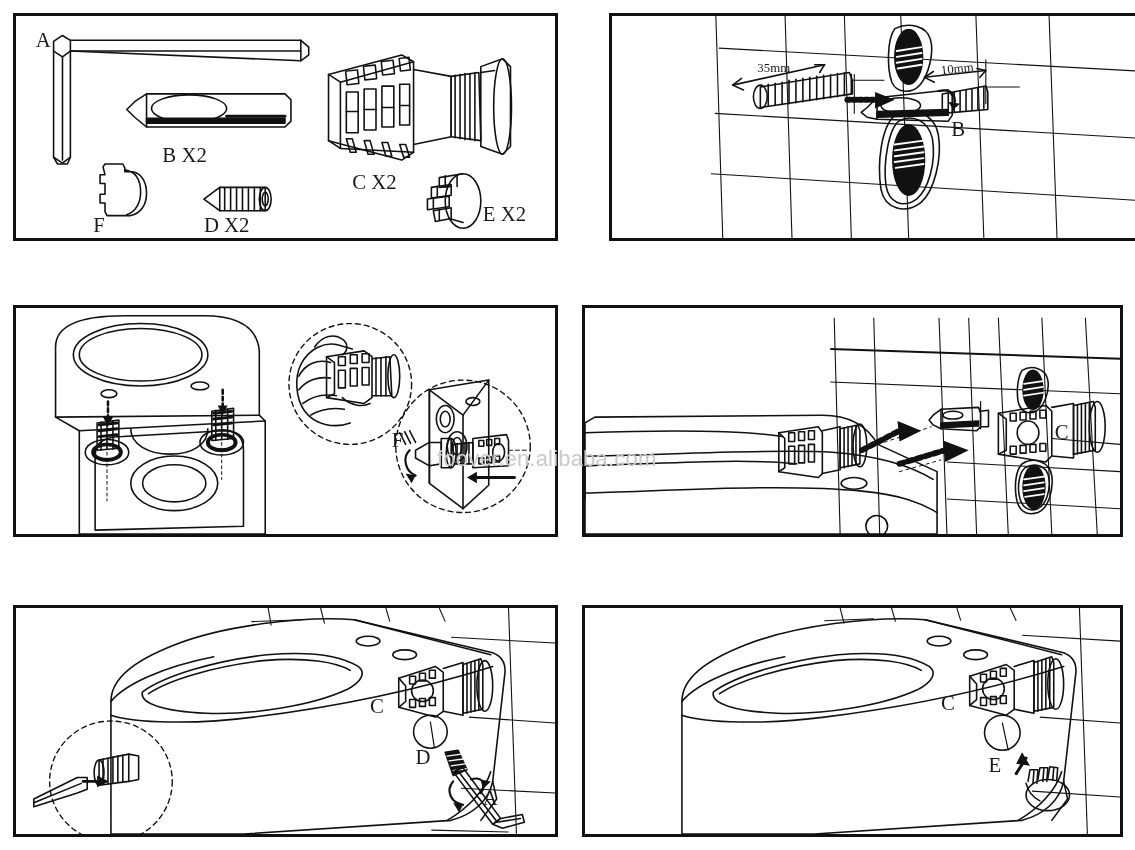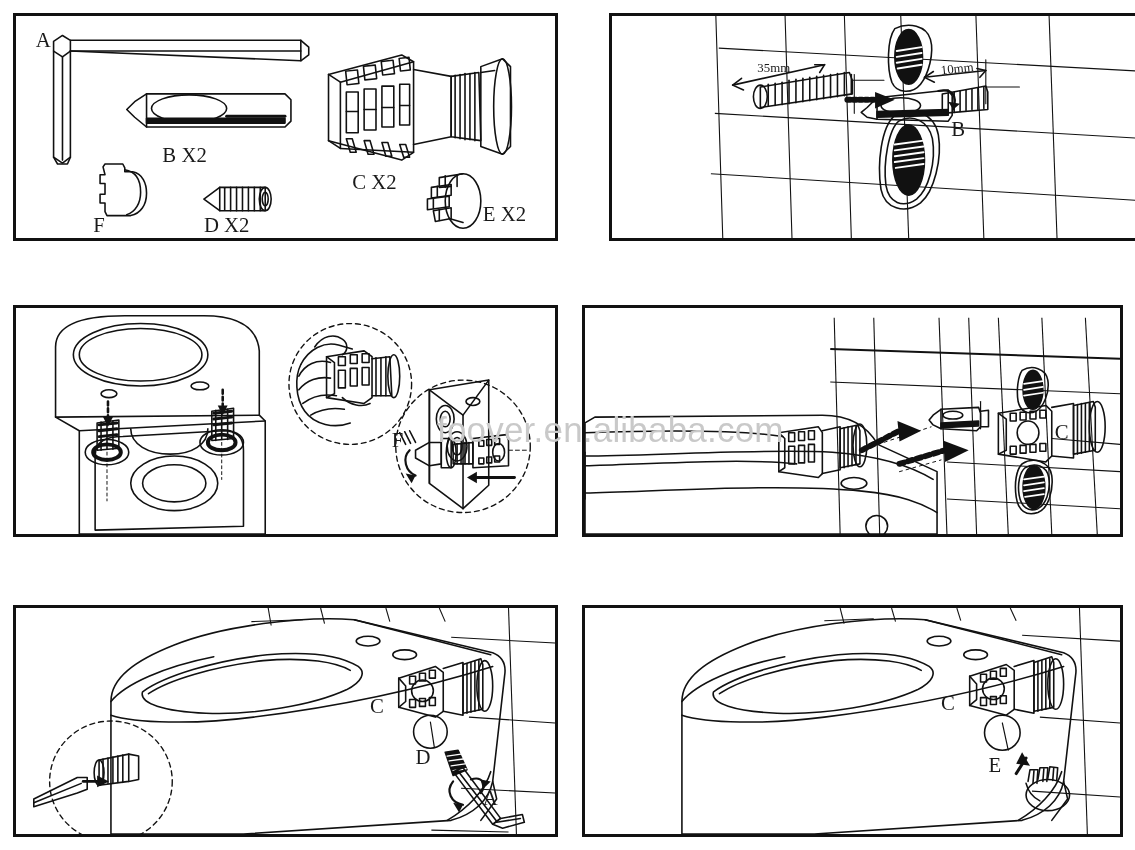--- a/index.html
+++ b/index.html
@@ -3,22 +3,22 @@
 <meta charset="utf-8">
 <style>
   html,body{margin:0;padding:0;background:#ffffff;}
   body{width:1135px;height:850px;overflow:hidden;
        font-family:"Liberation Serif",serif;color:#1a1a1a;}
   .sheet{position:relative;width:1135px;height:850px;background:#fff;}
   .panel{position:absolute;border:3px solid #111;background:#fff;box-sizing:border-box;}
   .panel svg{display:block;width:100%;height:100%;}
   .lbl{font-family:"Liberation Serif",serif;fill:#1a1a1a;}
   .wm{position:absolute;font-family:"Liberation Sans",sans-serif;
-      color:#c9c9c9;font-size:35px;letter-spacing:0.2px;white-space:nowrap;
-      pointer-events:none;z-index:40;}
+      color:#c9c9c9;font-size:22px;letter-spacing:0.2px;white-space:nowrap;
+      pointer-events:none;z-index:40;margin-top:36px;}
   svg text{font-family:"Liberation Serif",serif;}
 </style>
 </head>
 <body>
 
 <div class="sheet">
 
   <div class="panel" id="p1" style="left:13px;top:13px;width:545px;height:228px;">
     <svg viewBox="0 0 545 228" preserveAspectRatio="none">
       <g fill="none" stroke="#111" stroke-width="1.6" stroke-linejoin="round" stroke-linecap="round">

